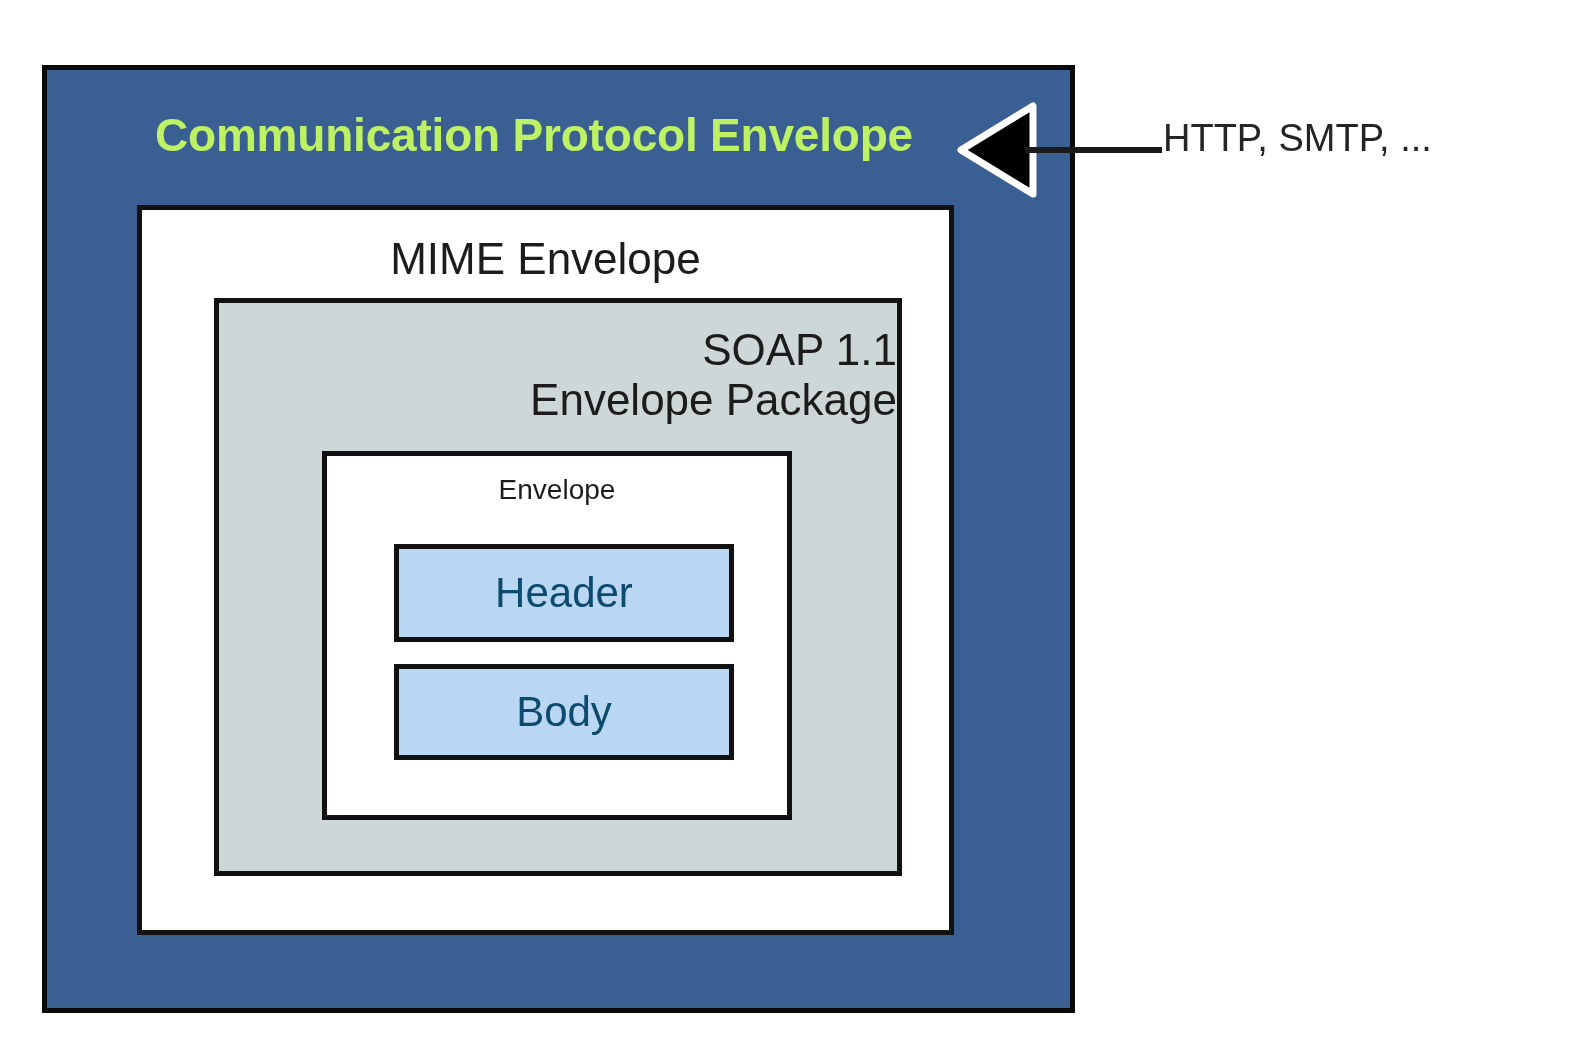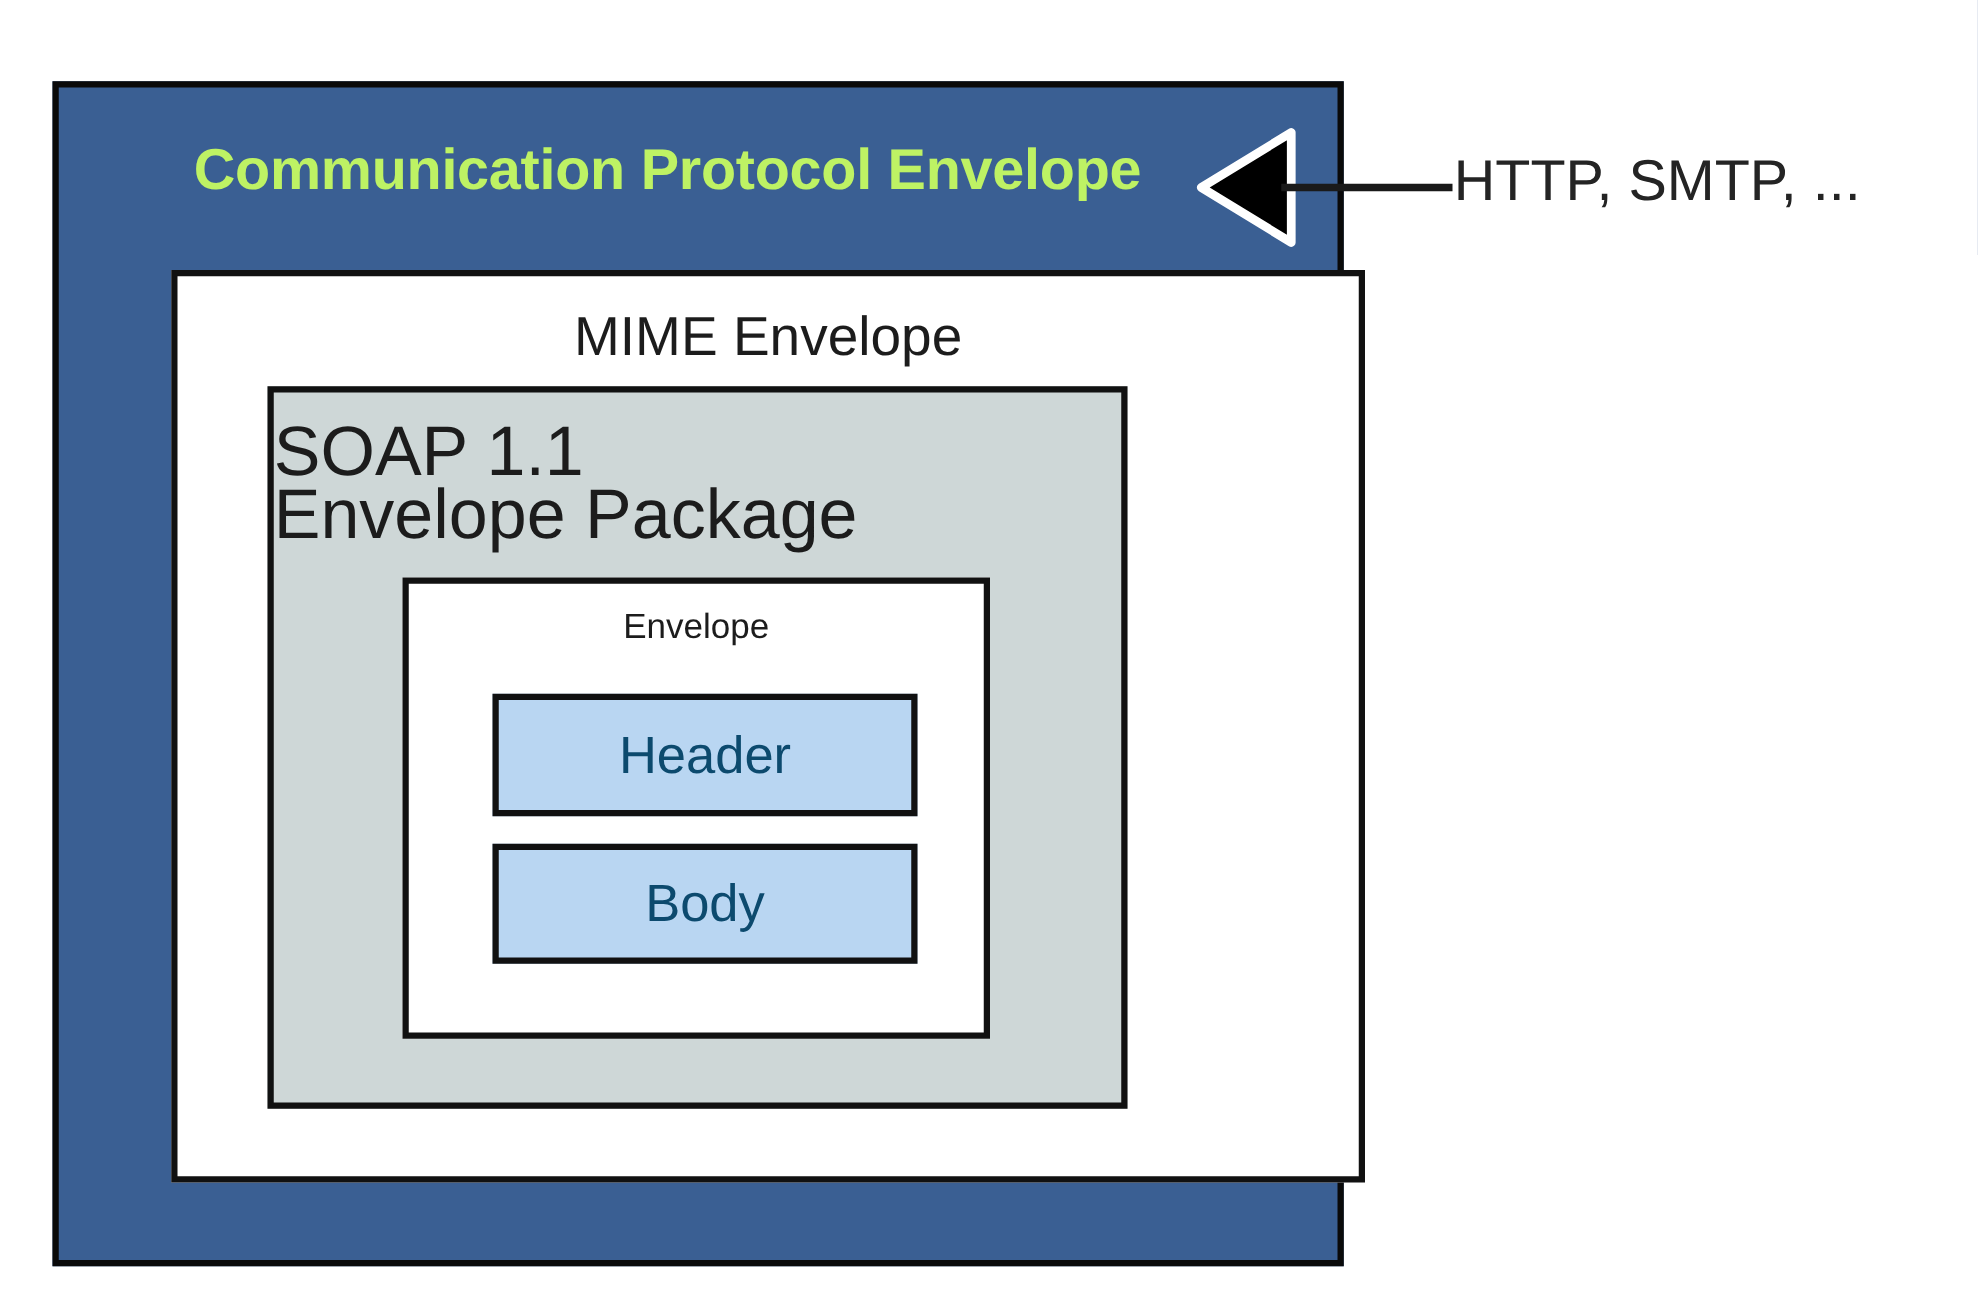--- a/index.html
+++ b/index.html
@@ -42,26 +42,25 @@
     font-weight: bold;
     letter-spacing: -0.2px;
     white-space: nowrap;
   }
 
   
   .mime-envelope {
     position: absolute;
     left: 90px;
     top: 135px;
-    width: 955px;
+    width: 817px;
     height: 730px;
     background: #ffffff;
     border: 5px solid #111111;
     box-sizing: border-box;
-    margin-top: 11px;
   }
   .mime-title {
     position: absolute;
     left: 0;
     top: 24px;
     width: 100%;
     text-align: center;
     color: #1c1c1c;
     font-size: 44px;
     font-weight: normal;
@@ -77,23 +76,23 @@
     height: 578px;
     background: #ced7d7;
     border: 5px solid #111111;
     box-sizing: border-box;
   }
   .soap-title {
     position: absolute;
     left: 0;
     top: 22px;
     width: 100%;
-    text-align: left;
+    text-align: right;
     color: #1c1c1c;
-    font-size: 56px;
+    font-size: 44px;
     line-height: 50px;
     font-weight: normal;
   }
   .soap-title .l2 { display: block; }
 
   
   .soap-envelope {
     position: absolute;
     left: 103px;
     top: 148px;
@@ -143,21 +142,21 @@
     top: 100px;
     width: 215px;
     height: 100px;
   }
   .annotation-arrow svg { display: block; }
   .annotation-label {
     position: absolute;
     left: 1163px;
     top: 117px;
     color: #242424;
-    font-size: 46px;
+    font-size: 38px;
     white-space: nowrap;
   }
 </style>
 </head>
 <body>
 
 <div id="canvas">
 
   <div class="comm-envelope">
     <div class="comm-title">Communication Protocol Envelope</div>

